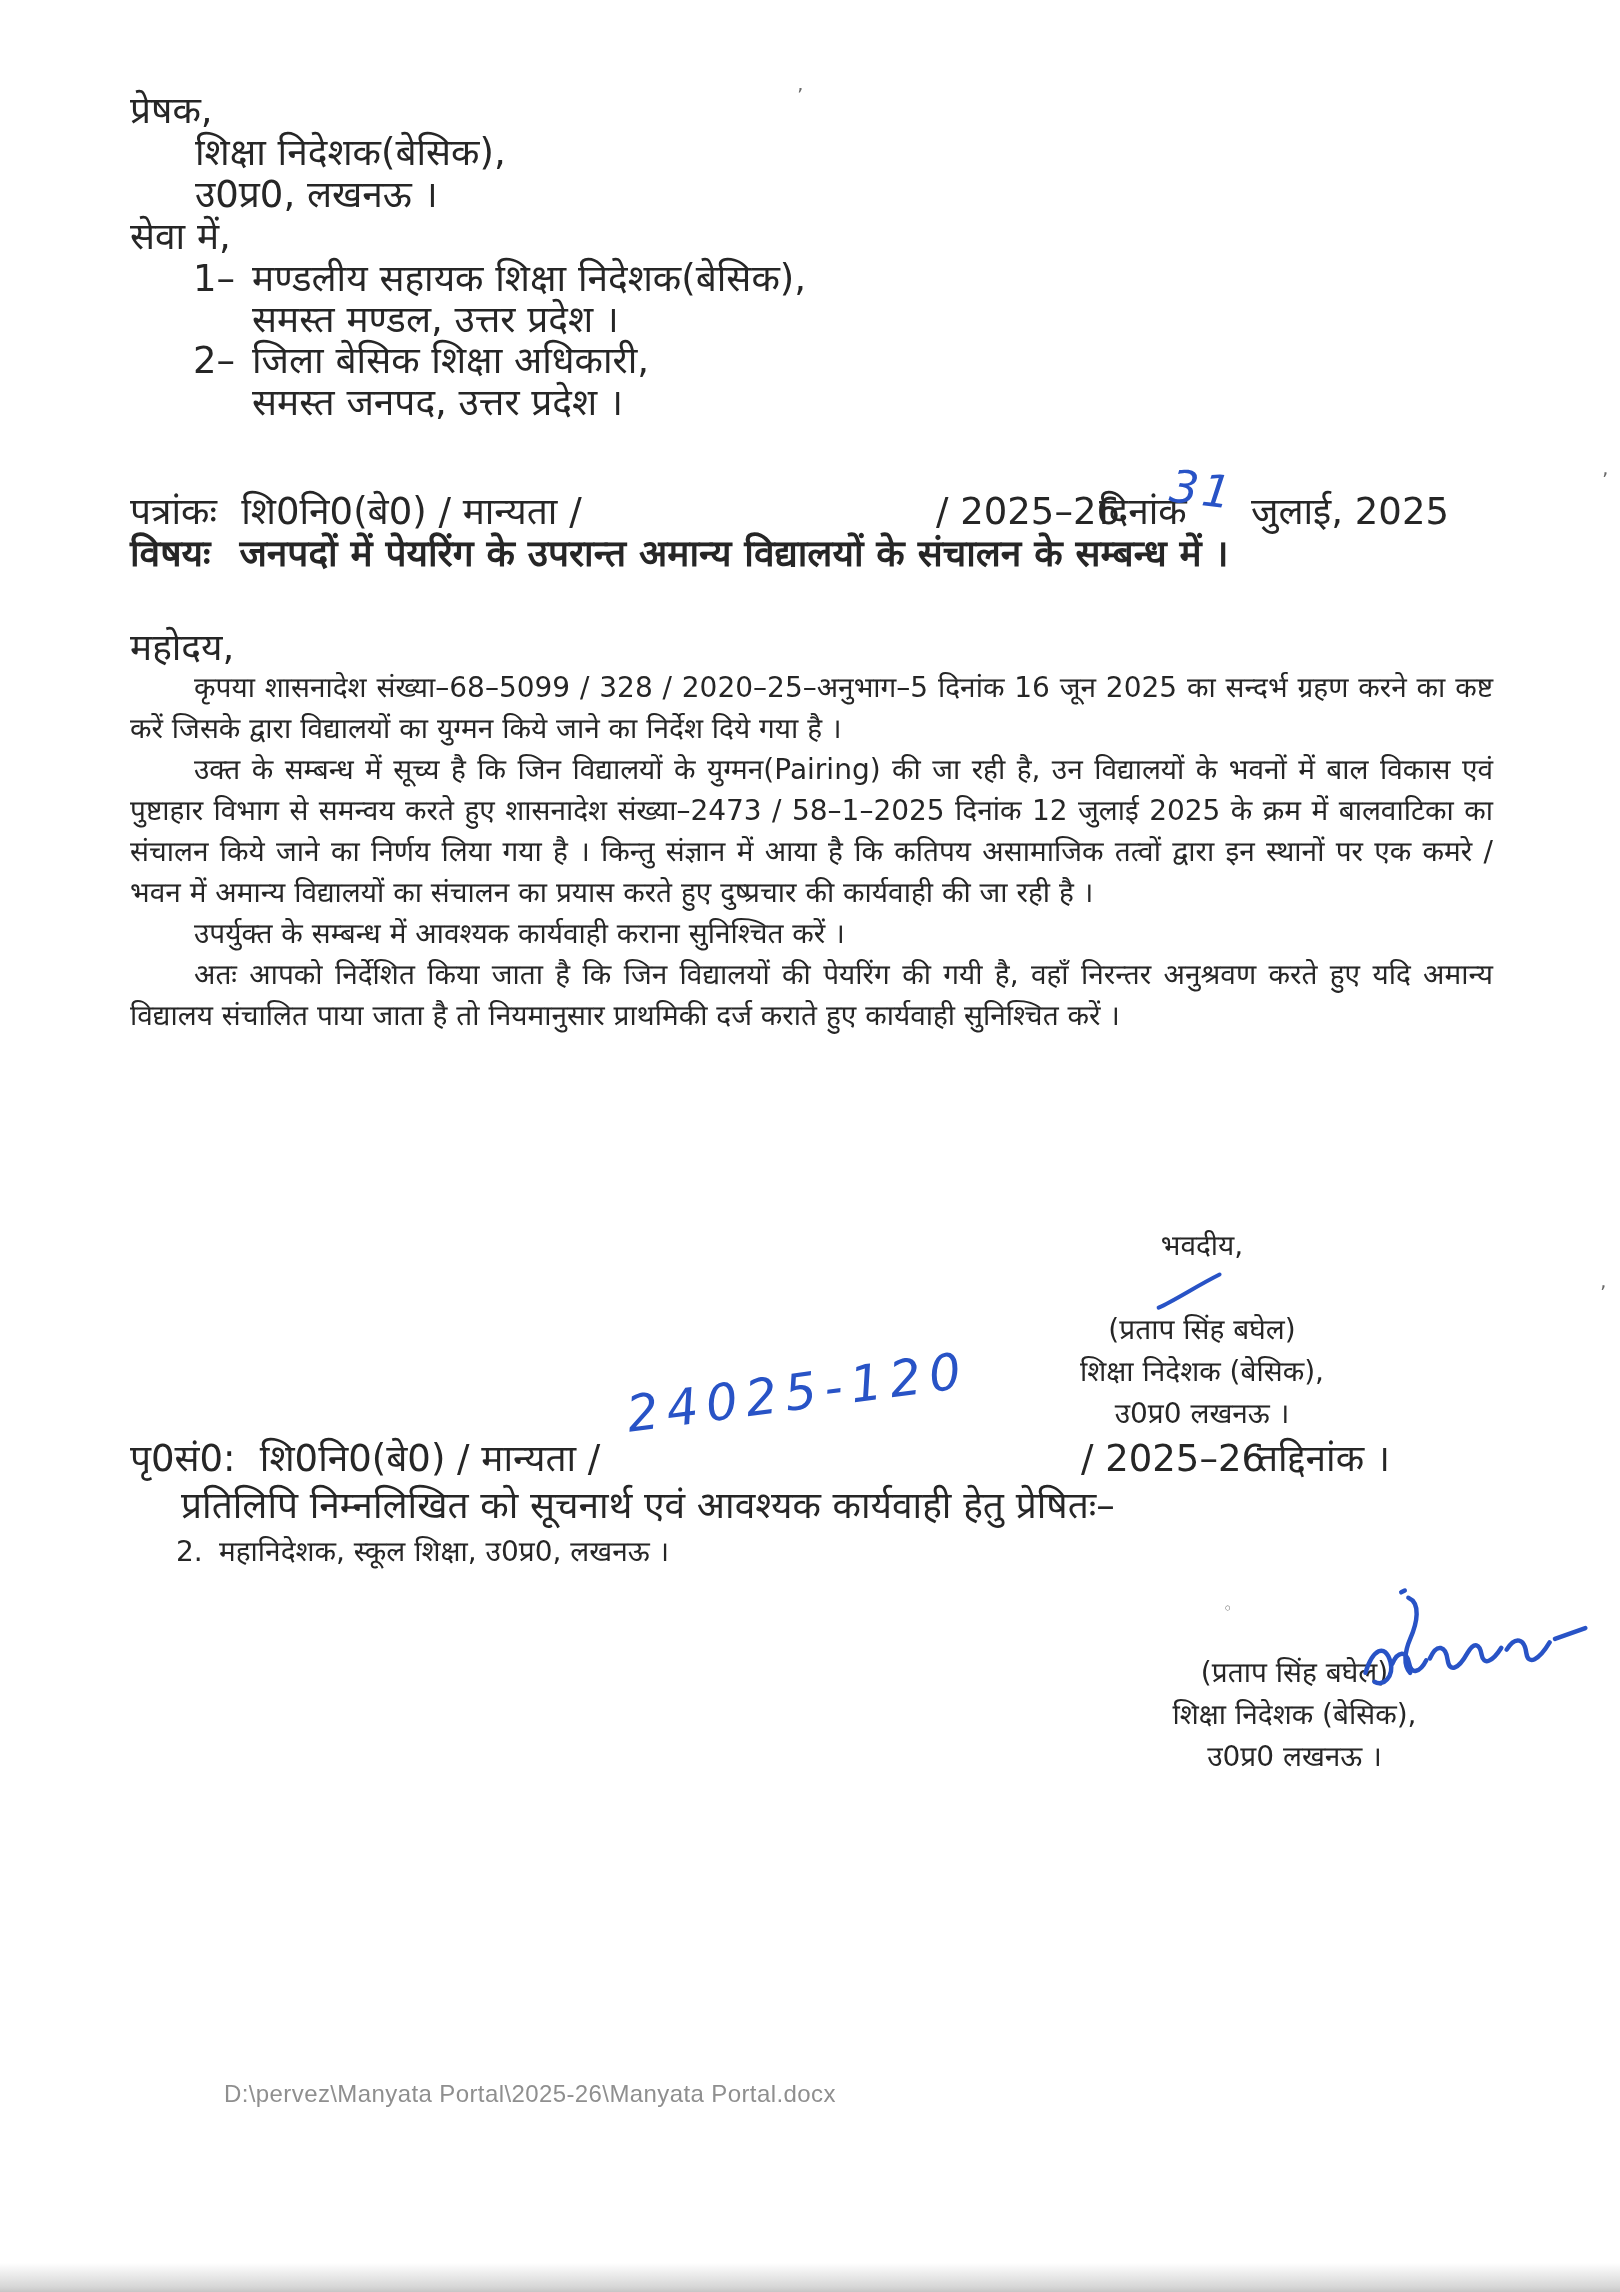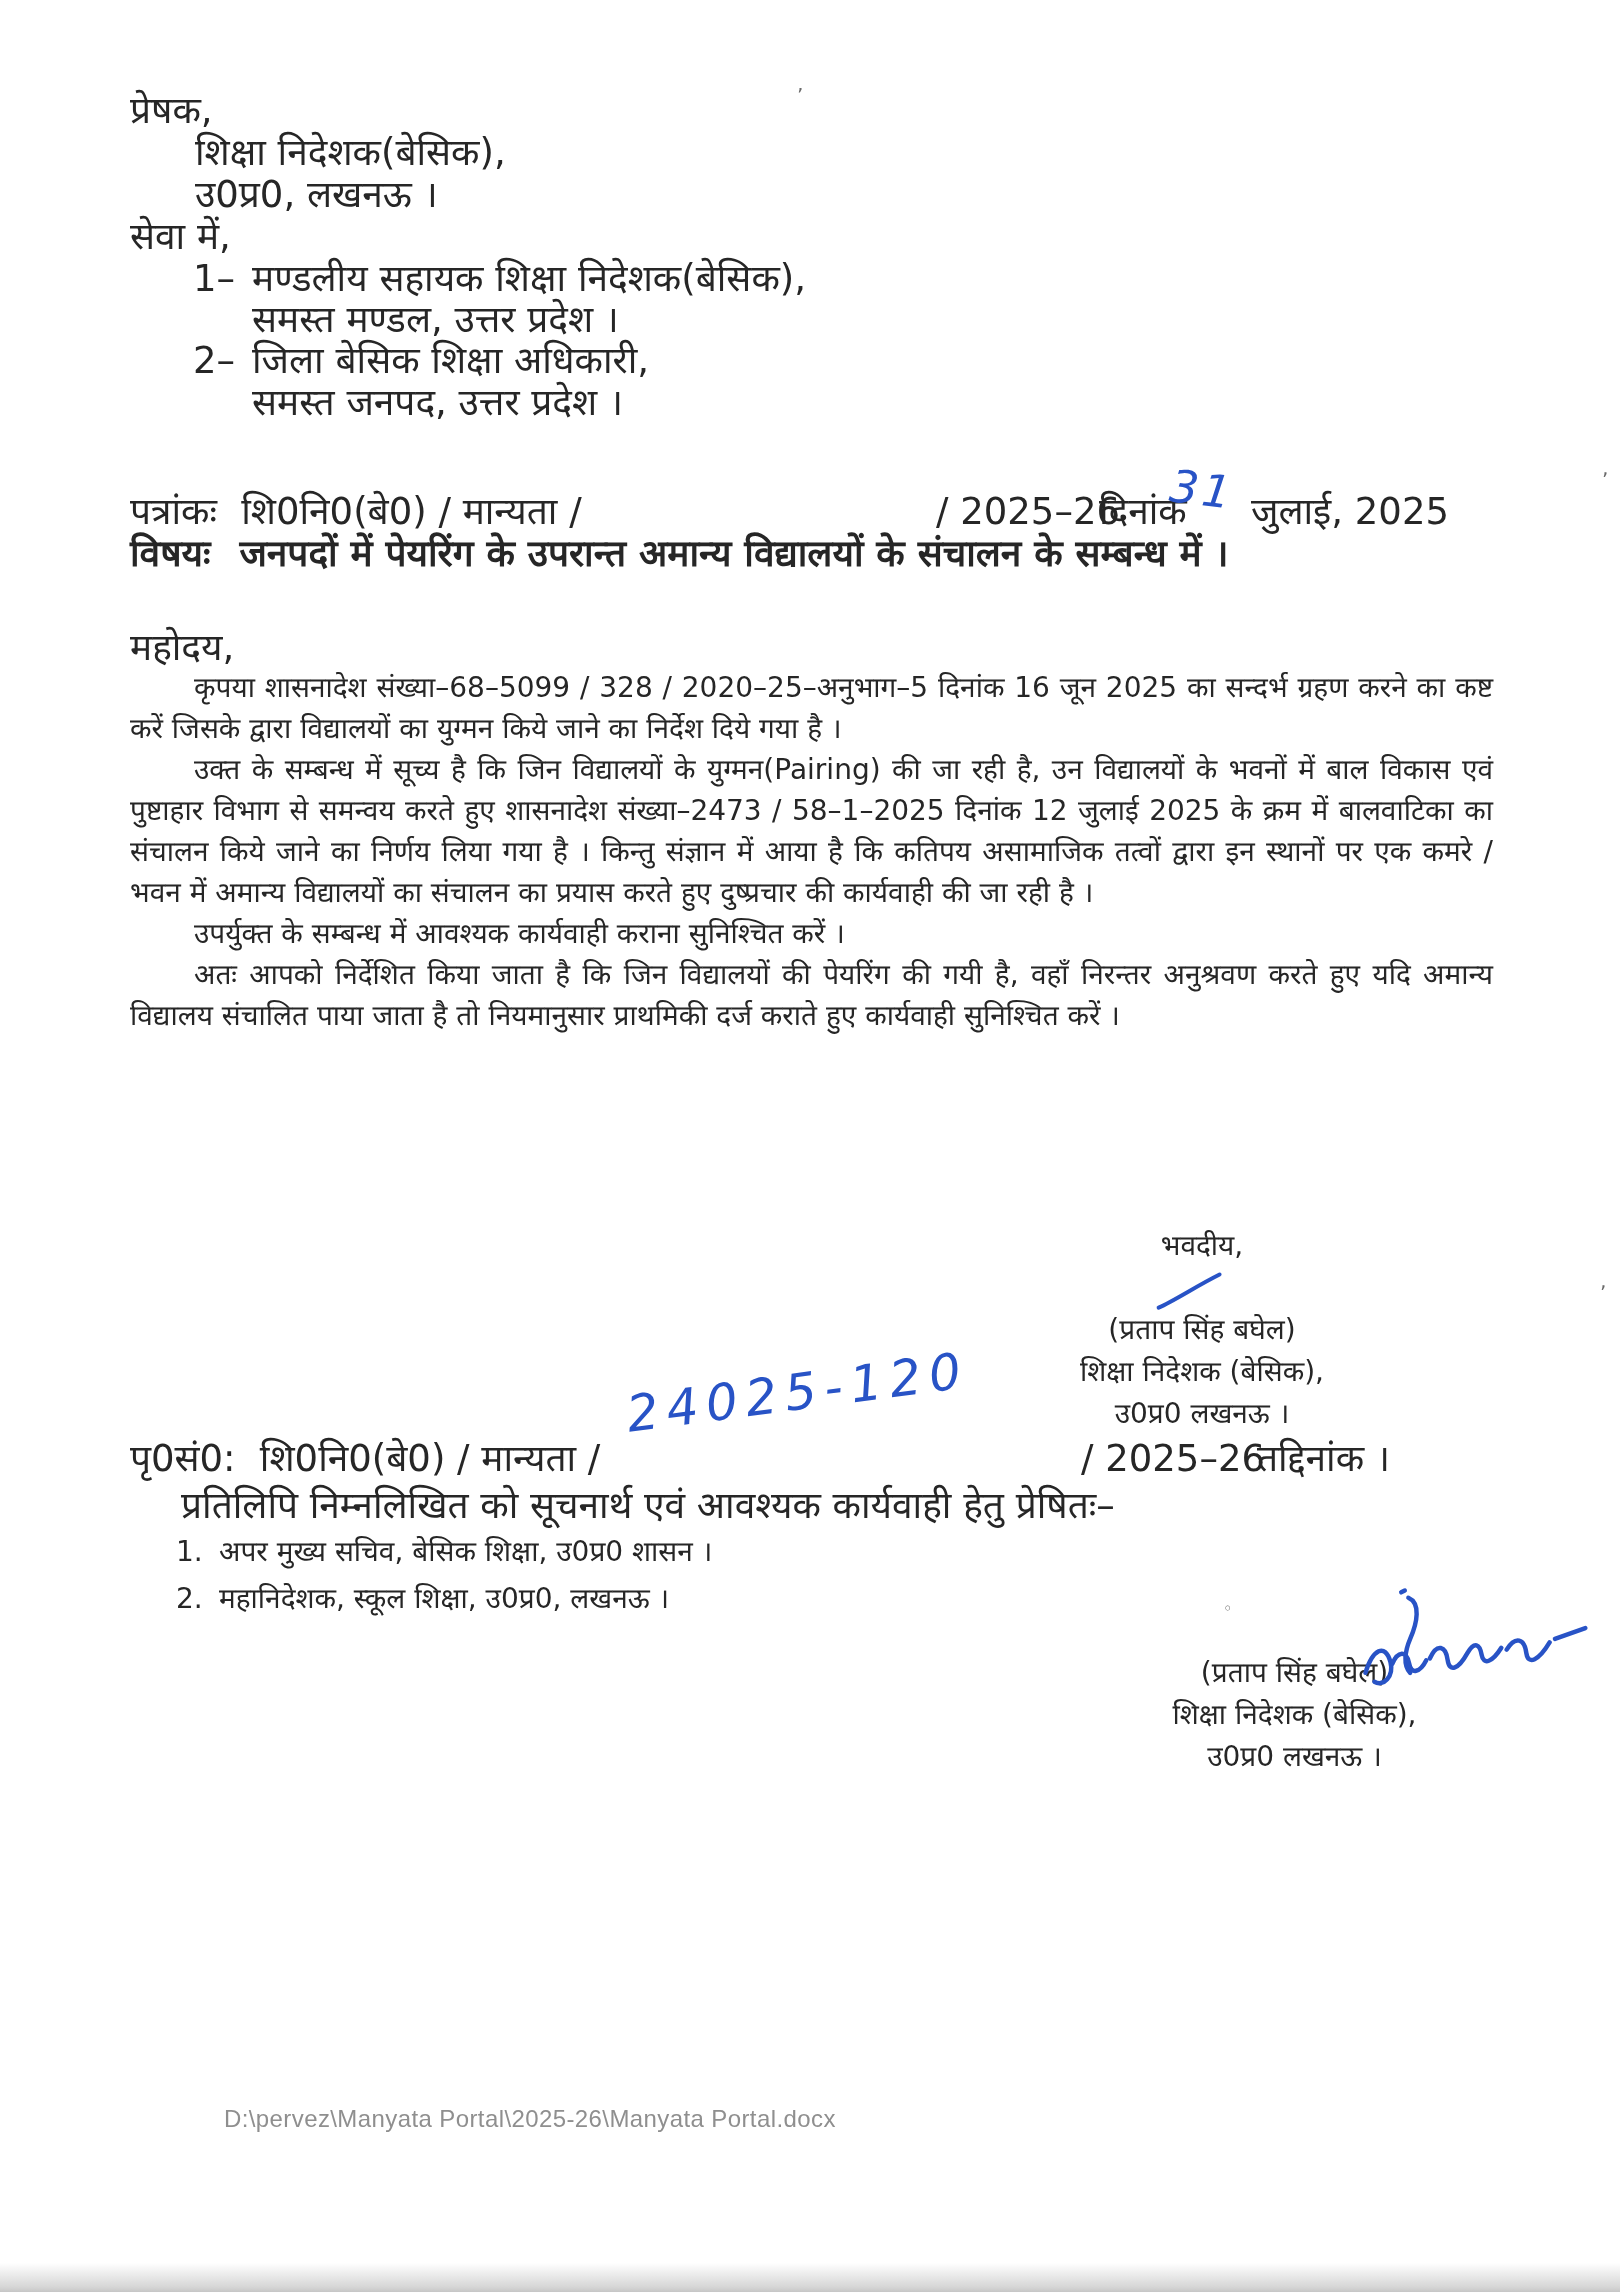--- a/index.html
+++ b/index.html
@@ -94,23 +94,20 @@
   <span>पृ0सं0:</span>
   <span style="margin-left:12.5px;">शि0नि0(बे0) / मान्यता /</span>
   <span class="abs" style="left:951px;top:0;">/ 2025–26</span>
   <span class="abs" style="left:1127px;top:0;">तद्दिनांक ।</span>
 </div>
 <div class="abs pen hand-num" style="left:627px;top:1386px;">24025-120</div>
 
 <div class="abs t" style="left:181px;top:1485px;">प्रतिलिपि निम्नलिखित को सूचनार्थ एवं आवश्यक कार्यवाही हेतु प्रेषितः–</div>
 <div class="abs" style="left:176px;top:1528px;">
   <div class="copy-row">
-    <span class="cnum">1.</span><span>अपर मुख्य सचिव, बेसिक शिक्षा, उ0प्र0 शासन ।</span>
-  </div>
-  <div class="copy-row">
     <span class="cnum">2.</span><span>महानिदेशक, स्कूल शिक्षा, उ0प्र0, लखनऊ ।</span>
   </div>
 </div>
 
 <div class="abs sig-center" style="left:1102px;top:1652px;width:385px;">
   <div>(प्रताप सिंह बघेल)</div>
   <div>शिक्षा निदेशक (बेसिक),</div>
   <div>उ0प्र0 लखनऊ ।</div>
 </div>
 <svg class="abs" style="left:1267px;top:1587px;" width="331" height="143" viewBox="0 0 370 160">
@@ -123,16 +120,16 @@
     <path d="M268 70 c 10 -16 20 -12 22 4 c 2 14 14 8 26 -12"></path>
     <path d="M322 58 l 34 -12"></path>
   </g>
 </svg>
 
 <div class="speck" style="left:797px;top:86px;">’</div>
 <div class="speck" style="left:1602px;top:459px;">‚</div>
 <div class="speck" style="left:1600px;top:1272px;">‚</div>
 <div class="speck" style="left:1223px;top:1601px;font-size:16px;">◦</div>
 
-<div class="abs footer" style="left:224px;top:2080px;margin-top:25px;">D:\pervez\Manyata Portal\2025-26\Manyata Portal.docx</div>
+<div class="abs footer" style="left:224px;top:2080px;">D:\pervez\Manyata Portal\2025-26\Manyata Portal.docx</div>
 
 <div class="edge-shadow"></div>
 
 
 </body></html>

